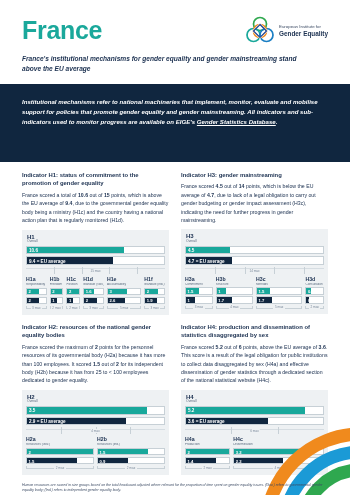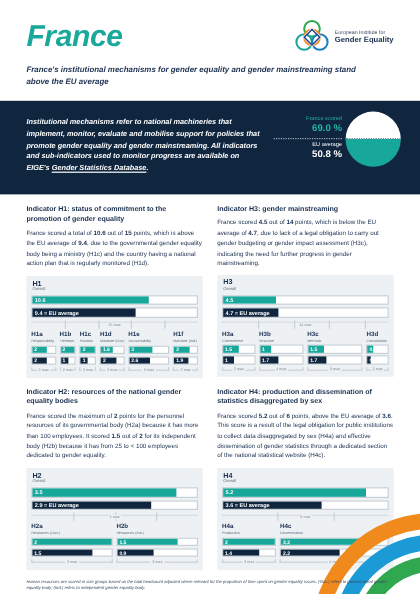--- a/index.html
+++ b/index.html
@@ -9,21 +9,21 @@
     font-family:"Liberation Sans", sans-serif;
     color:#1b3050;
     overflow:hidden;
     position:relative;
   }
   .page{position:relative;width:350px;height:495px;overflow:hidden;}
 
   
   .header{padding:14px 22px 0 22px;display:flex;align-items:flex-start;justify-content:space-between;}
   .country{
-    font-size:25px;font-weight:bold;font-style:italic;
+    font-size:25px;font-weight:bold;
     color:#1aa89b;letter-spacing:-0.3px;line-height:1;
     margin:4px 0 0 0;
   }
   .logo{display:flex;align-items:center;gap:4px;margin-top:2px;}
   .logo-mark{width:30px;height:30px;position:relative;flex:none;}
   .logo-text{font-size:5.2px;line-height:1.35;color:#1b3050;}
   .logo-text .l1{font-size:4.4px;color:#3b4a63;}
   .logo-text .l2{font-size:6.4px;font-weight:bold;color:#1b3050;}
 
   .subtitle{
@@ -164,32 +164,20 @@
       </div>
     </div>
   </div>
 
   <div class="subtitle">France's institutional mechanisms for gender equality and gender mainstreaming stand above the EU average</div>
 
   <div class="intro">
     <div class="intro-text">
       <span>Institutional mechanisms refer to national machineries that implement, monitor, evaluate and mobilise support for policies that promote gender equality and gender mainstreaming. All indicators and sub-indicators used to monitor progress are available on EIGE's </span><a href="#">Gender Statistics Database</a><span>.</span>
     </div>
-    <div class="score-wrap">
-      <div class="score-labels">
-        <div class="sl-title">France scored</div>
-        <div class="sl-val">69.0 %</div>
-        <div class="sl-divider"></div>
-        <div class="sl-title2">EU average</div>
-        <div class="sl-val2">50.8 %</div>
-      </div>
-      <div class="donut">
-        <div class="line" style="top:49.2%"></div>
-      </div>
-    </div>
   </div>
 
   <div class="grid" id="indicator-grid">
       <div>
         <div class="ind-title">Indicator H1: status of commitment to the promotion of gender equality</div>
         <div class="ind-body">France scored a total of <b>10.6</b> out of <b>15</b> points, which is above the EU average of <b>9.4</b>, due to the governmental gender equality body being a ministry (H1c) and the country having a national action plan that is regularly monitored (H1d).</div>
         <div class="panel">
           <div class="panel-head">
             <div class="ph-code">H1</div>
             <div class="ph-sub">Overall</div>

